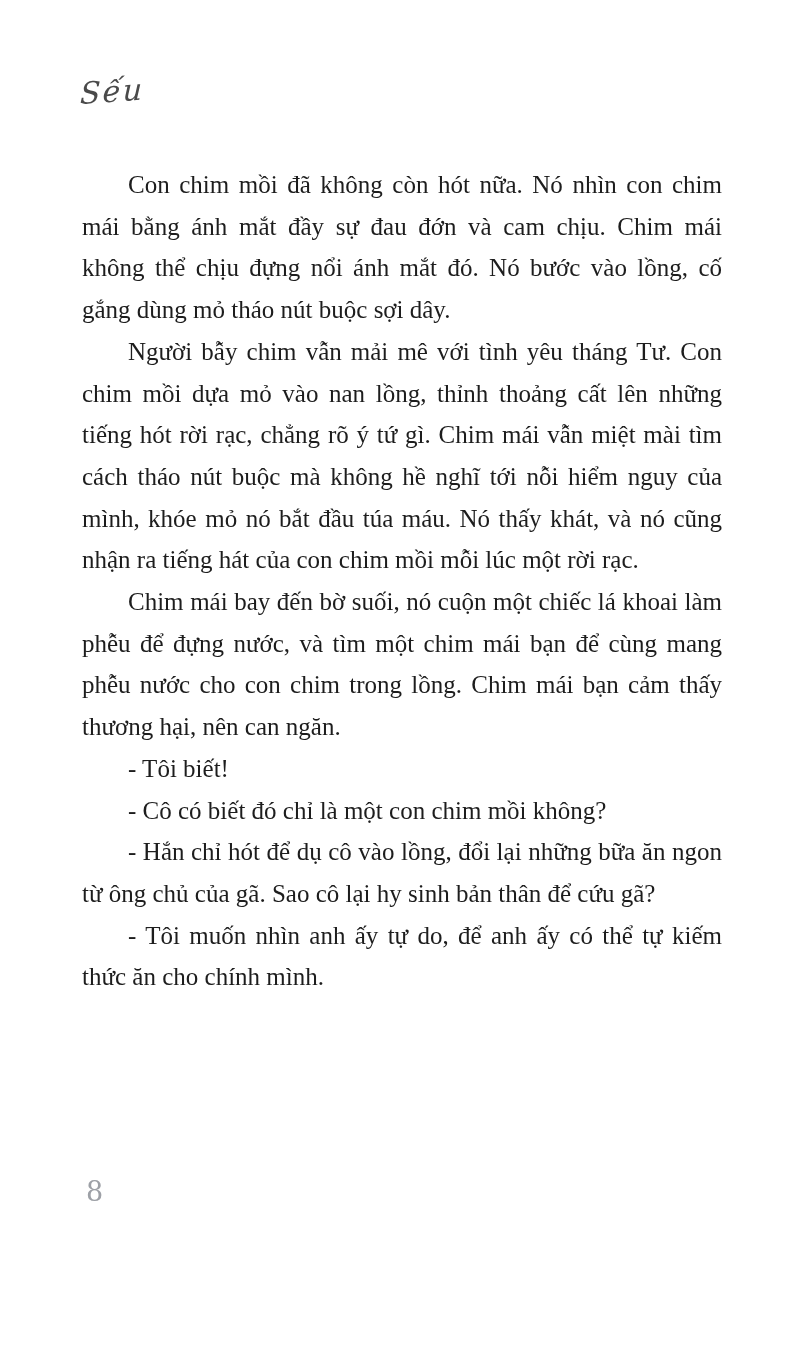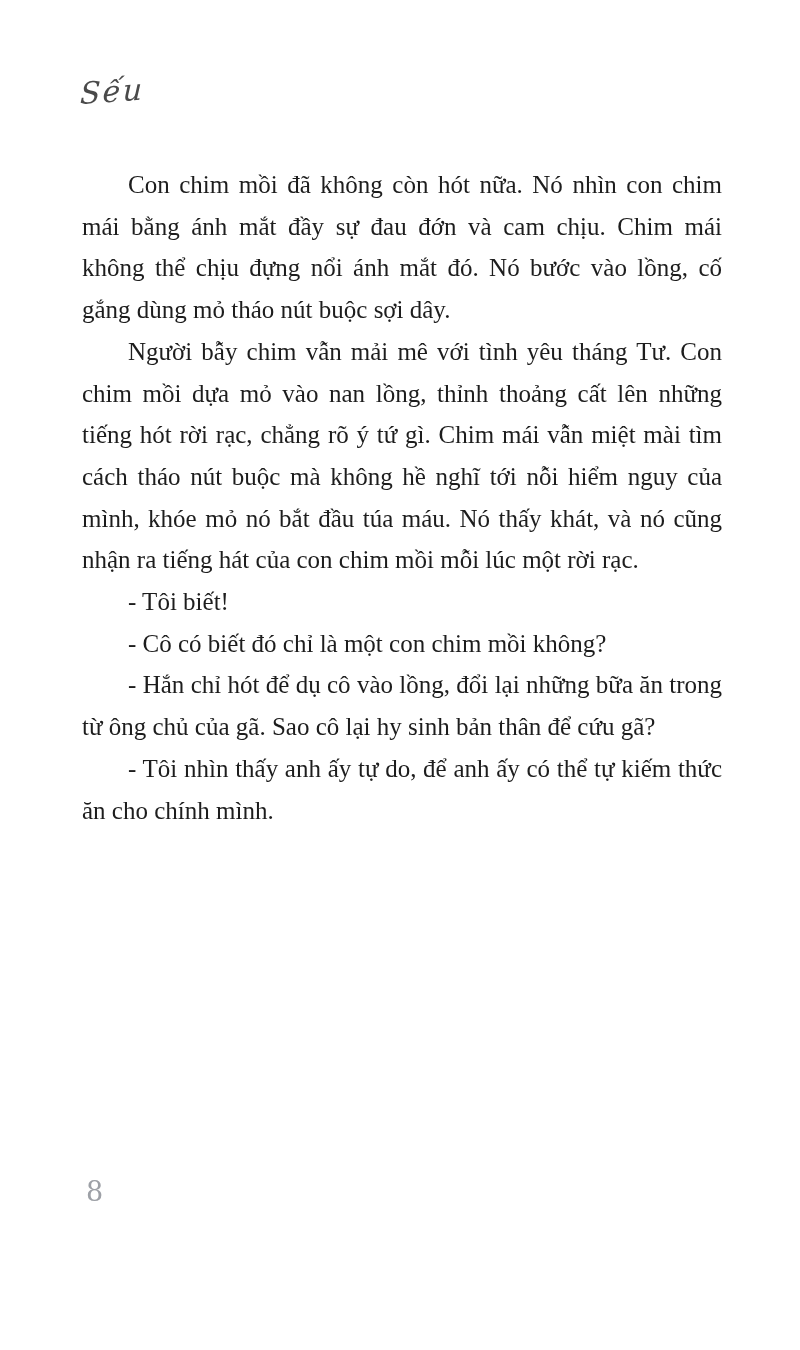--- a/index.html
+++ b/index.html
@@ -56,21 +56,22 @@
 </head>
 <body>
 
 <div class="page">
 
   <div class="running-title">Sếu</div>
 
   <main class="text-block">
     <p>Con chim mồi đã không còn hót nữa. Nó nhìn con chim mái bằng ánh mắt đầy sự đau đớn và cam chịu. Chim mái không thể chịu đựng nổi ánh mắt đó. Nó bước vào lồng, cố gắng dùng mỏ tháo nút buộc sợi dây.</p>
     <p>Người bẫy chim vẫn mải mê với tình yêu tháng Tư. Con chim mồi dựa mỏ vào nan lồng, thỉnh thoảng cất lên những tiếng hót rời rạc, chẳng rõ ý tứ gì. Chim mái vẫn miệt mài tìm cách tháo nút buộc mà không hề nghĩ tới nỗi hiểm nguy của mình, khóe mỏ nó bắt đầu túa máu. Nó thấy khát, và nó cũng nhận ra tiếng hát của con chim mồi mỗi lúc một rời rạc.</p>
+    <p>Chim mái bay đến bờ suối, nó cuộn một chiếc lá khoai làm phễu để đựng nước, và tìm một chim mái bạn để cùng mang phễu nước cho con chim trong lồng. Chim mái bạn cảm thấy thương hại, nên can ngăn.</p>
     <p>- Tôi biết!</p>
     <p>- Cô có biết đó chỉ là một con chim mồi không?</p>
-    <p>- Hắn chỉ hót để dụ cô vào lồng, đổi lại những bữa ăn trong từ ông chủ của gã. Sao cô lại hy sinh bản thân để cứu gã?</p>
-    <p>- Tôi nhìn thấy anh ấy tự do, để anh ấy có thể tự kiếm thức ăn cho chính mình.</p>
+    <p>- Hắn chỉ hót để dụ cô vào lồng, đổi lại những bữa ăn ngon từ ông chủ của gã. Sao cô lại hy sinh bản thân để cứu gã?</p>
+    <p>- Tôi muốn nhìn anh ấy tự do, để anh ấy có thể tự kiếm thức ăn cho chính mình.</p>
   </main>
 
   <div class="page-number">8</div>
 
 </div>
 
 </body></html>

